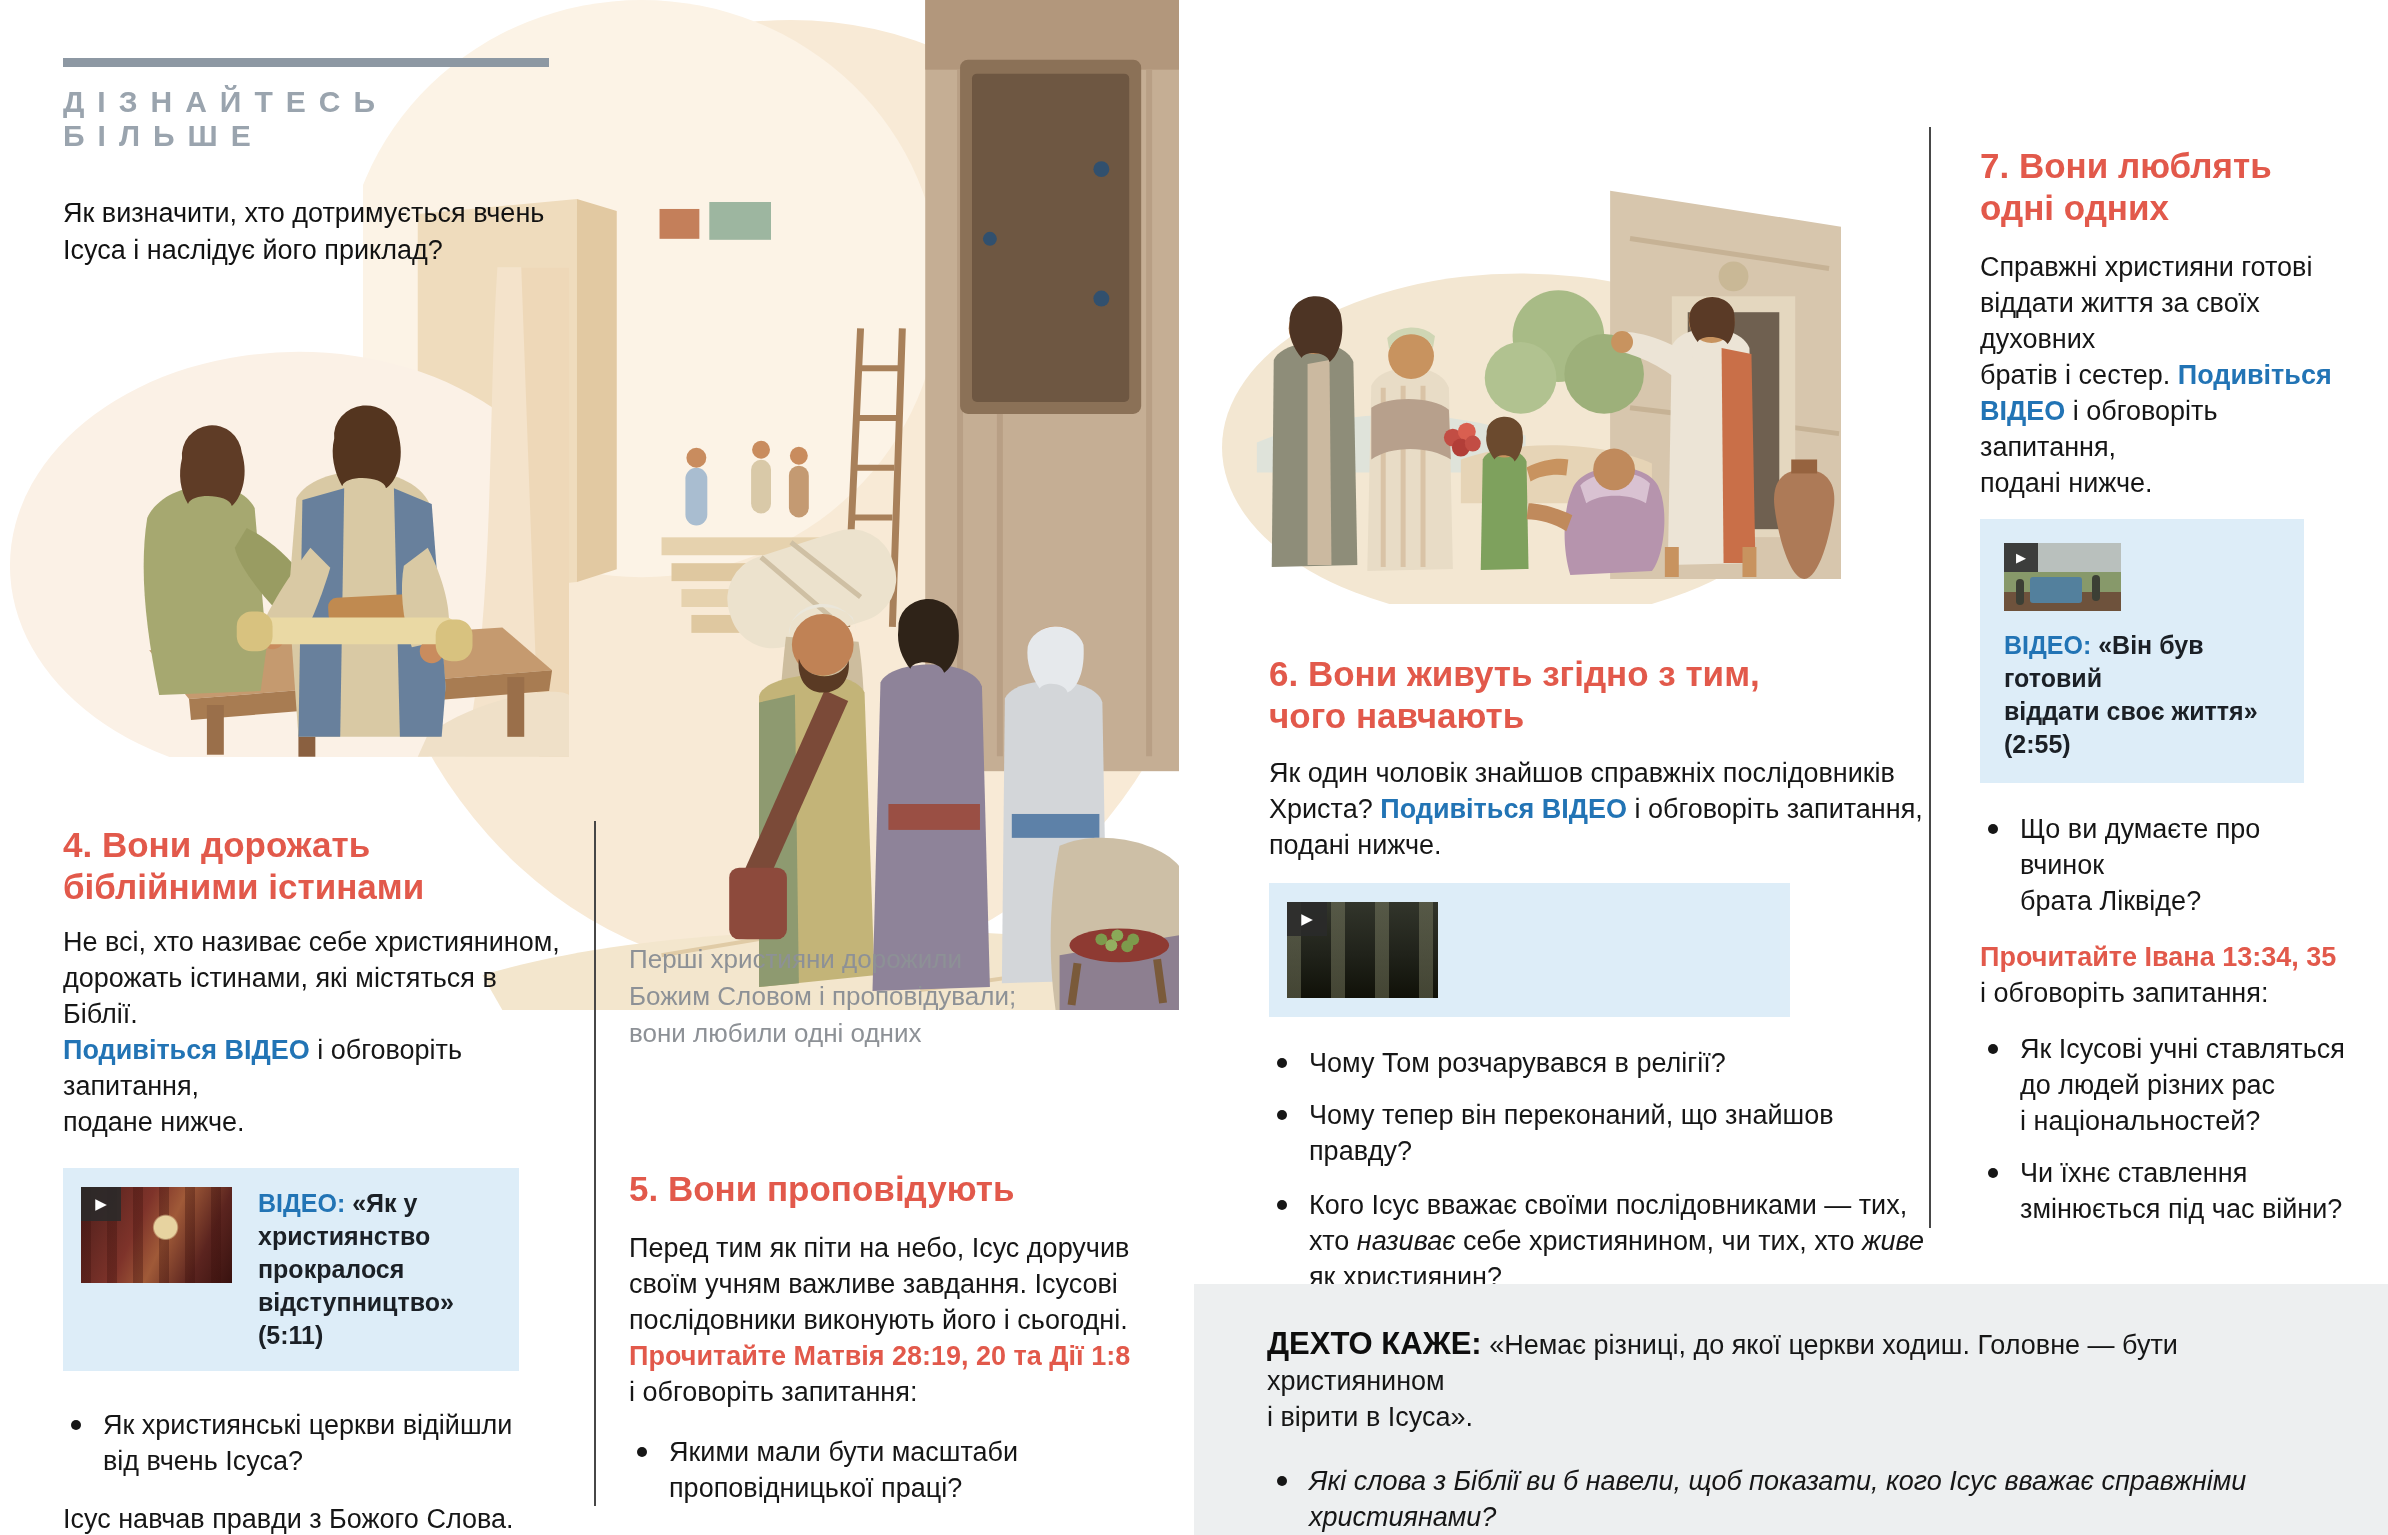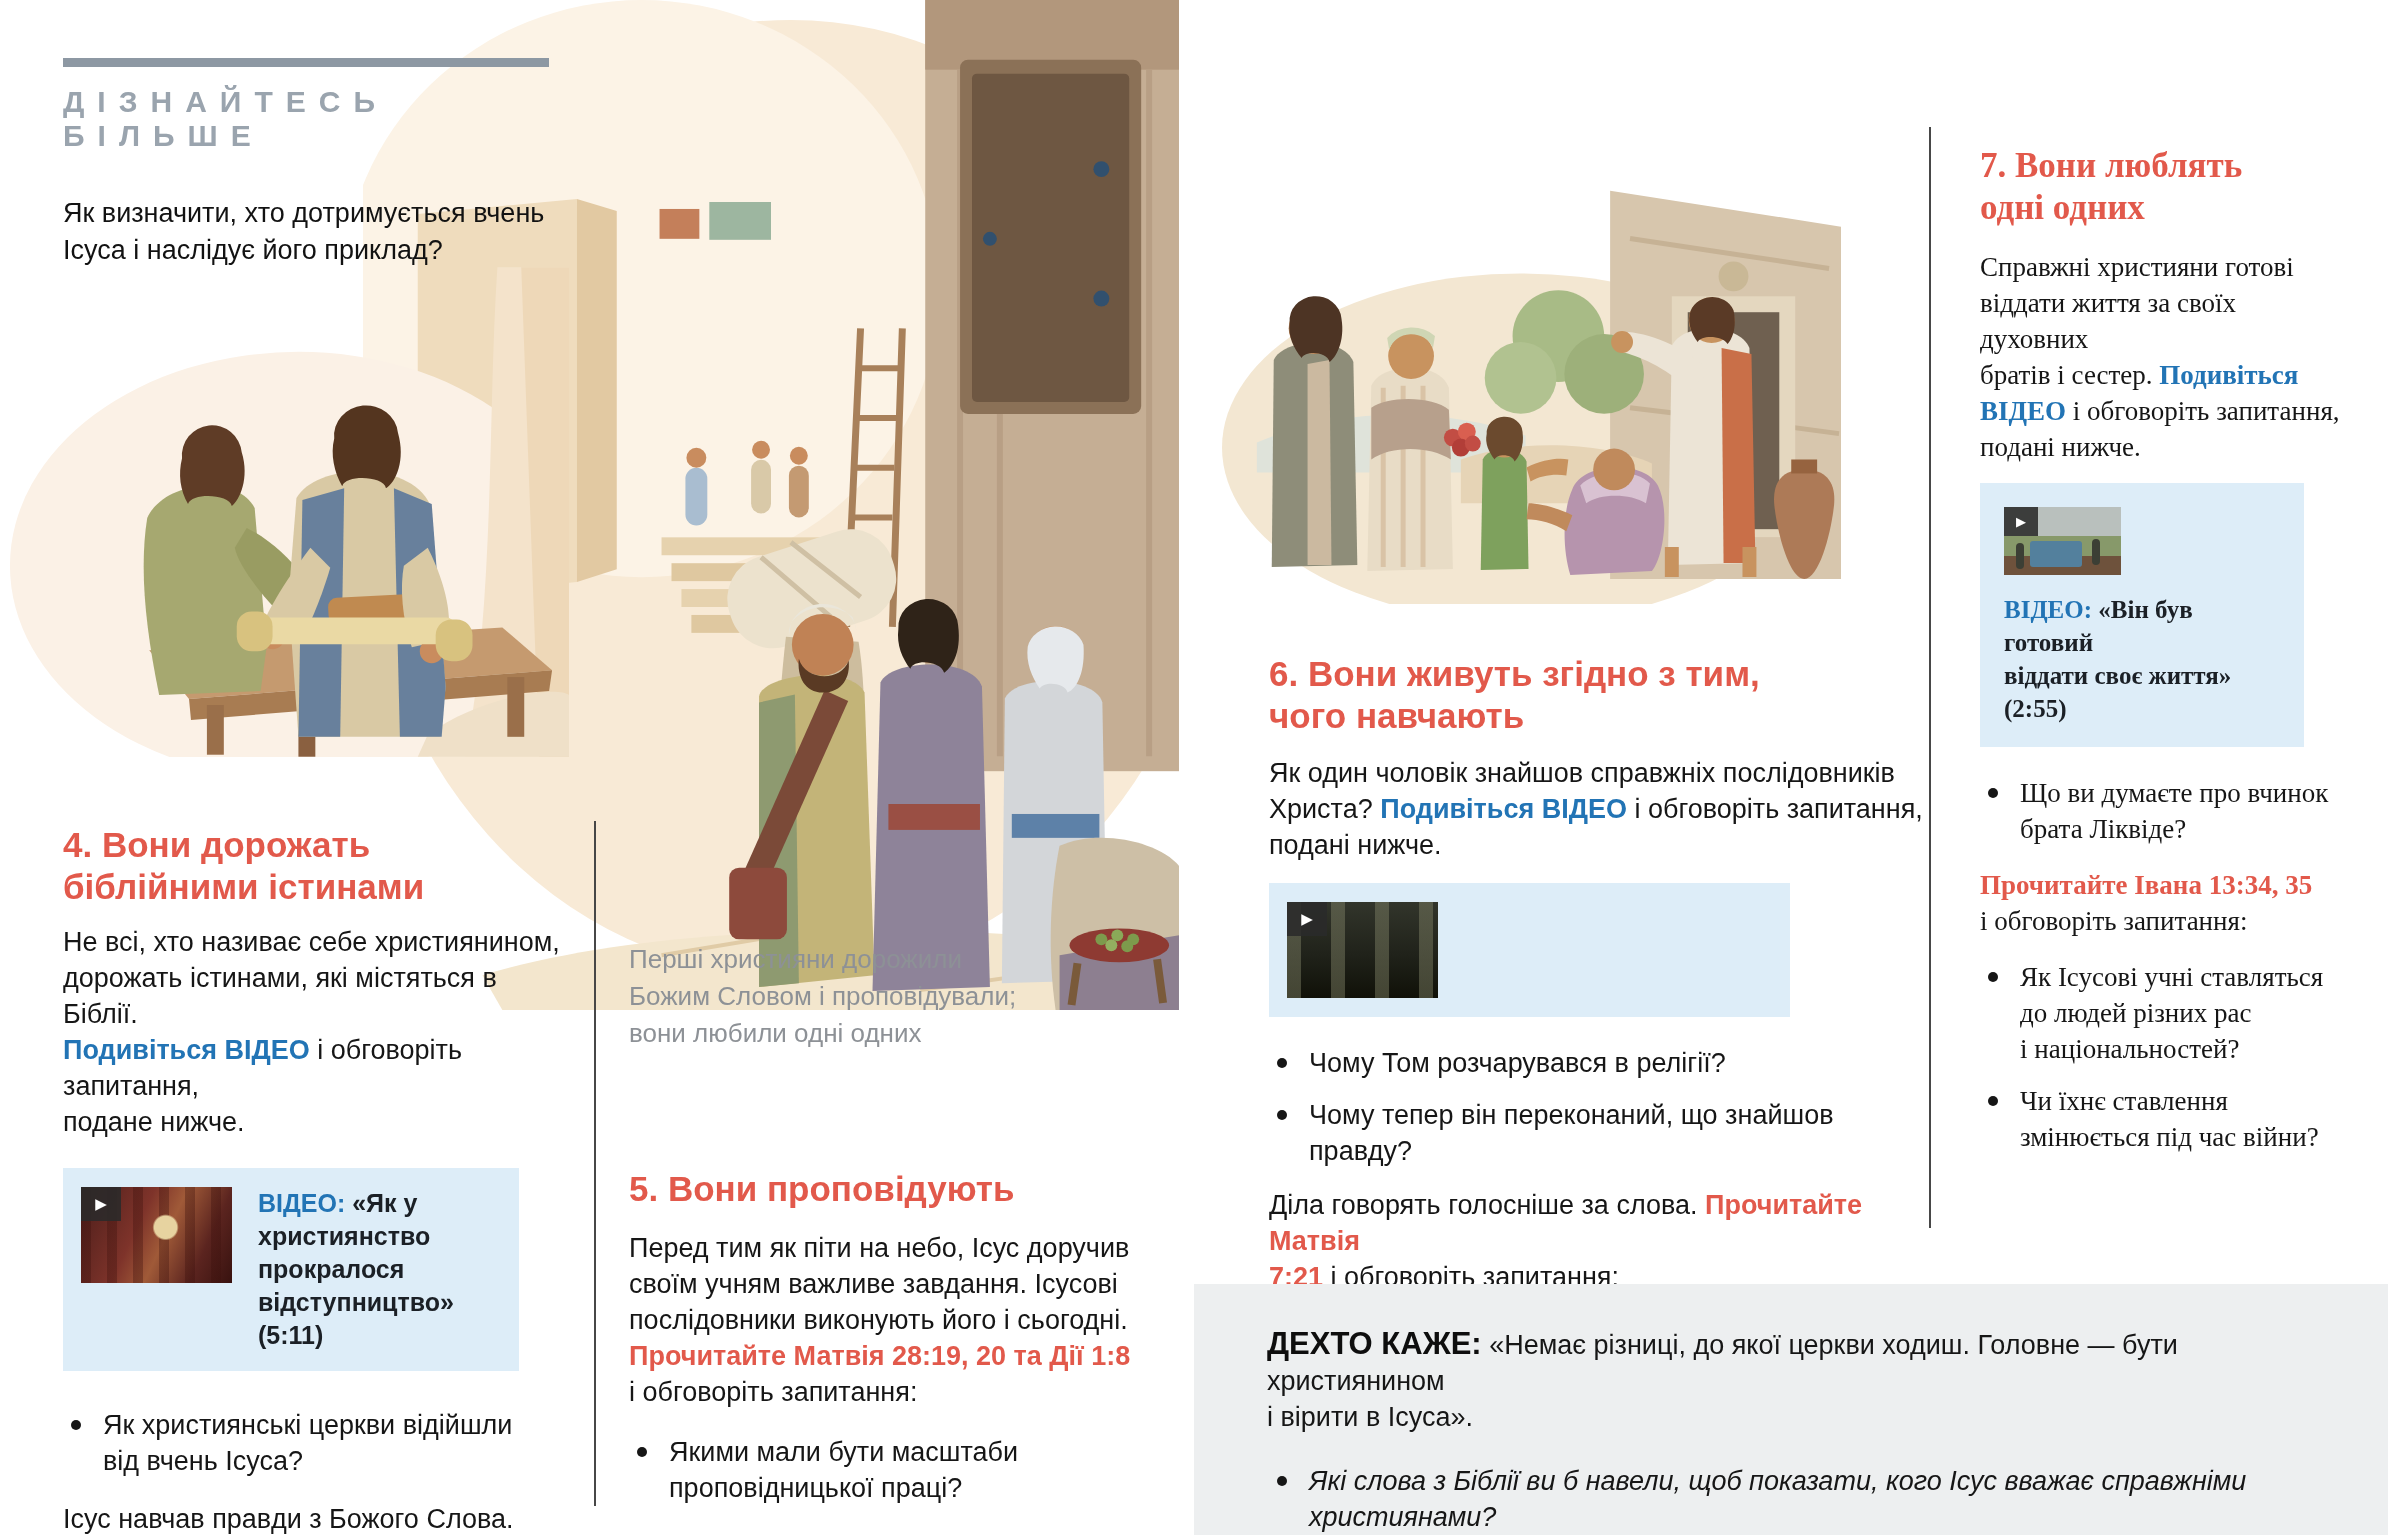--- a/index.html
+++ b/index.html
@@ -53,21 +53,21 @@
            color:#8d9196;z-index:4;}
   .sec5{position:absolute;left:629px;top:1168px;width:507px;z-index:4;}
   .sec5 .sec-heading{margin-bottom:20px;}
   .sec5 .bodytxt{margin-bottom:24px;}
   .sec6{position:absolute;left:1269px;top:653px;width:657px;z-index:4;}
   .sec6 .sec-heading{margin-bottom:18px;}
   .sec6 .intro{margin-bottom:20px;}
   .card6{width:521px;margin-bottom:28px;}
   .sec6 .b{margin-bottom:18px;}
   .sec6 .read{margin-bottom:16px;}
-  .sec7{position:absolute;left:1980px;top:145px;width:368px;z-index:4;font-family:Liberation Serif, serif;}
+  .sec7{position:absolute;left:1980px;top:145px;width:368px;z-index:4;}
   .sec7 .sec-heading{margin-bottom:20px;}
   .sec7 .intro{margin-bottom:18px;}
   .card7{width:324px;padding:24px 24px 22px;margin-bottom:28px;}
   .card7 .thumb{width:117px;height:68px;margin-bottom:18px;}
   .card7 .play{width:34px;height:29px;font-size:13px;}
   .sec7 ul{margin-bottom:20px;}
   .sec7 .read{margin-bottom:20px;}
   .someone-box{position:absolute;left:1194px;top:1284px;width:1194px;height:280px;background:#edeff0;
                box-sizing:border-box;padding:42px 60px 0 73px;z-index:6;}
   .someone-label{font-size:31px;font-weight:700;color:#0e0e0e;}
@@ -284,22 +284,20 @@
 подані нижче.</span></p>
     <div class="video-card card-h card6">
       <div class="thumb thumb-religion">
         <div class="play">▶</div>
       </div>
     </div>
     <ul class="b">
       <li class="pre"><span>Чому Том розчарувався в релігії?</span></li>
       <li class="pre"><span>Чому тепер він переконаний, що знайшов правду?</span></li>
     </ul>
-    <p class="body pre read"><span>Діла говорять голосніше за слова. </span><span class="coral">Прочитайте Матвія
-7:21</span><span> і обговоріть запитання:</span></p>
     <ul>
       <li class="pre"><span>Кого Ісус вважає своїми послідовниками — тих,
 хто </span><span class="it">називає</span><span> себе християнином, чи тих, хто </span><span class="it">живе</span><span>
 як християнин?</span></li>
     </ul>
   </section>
 
   <div class="divider divider-2"></div>
 
   <section class="sec7">

